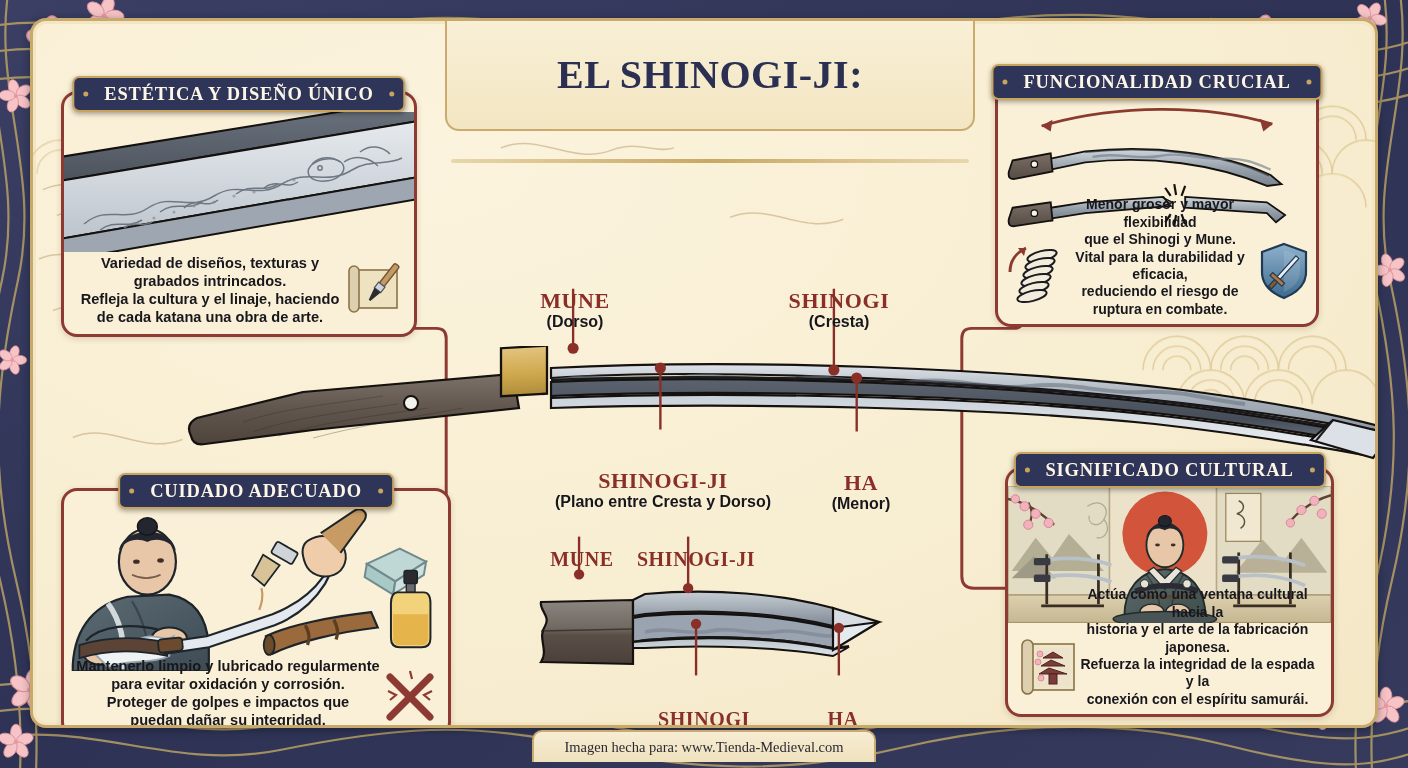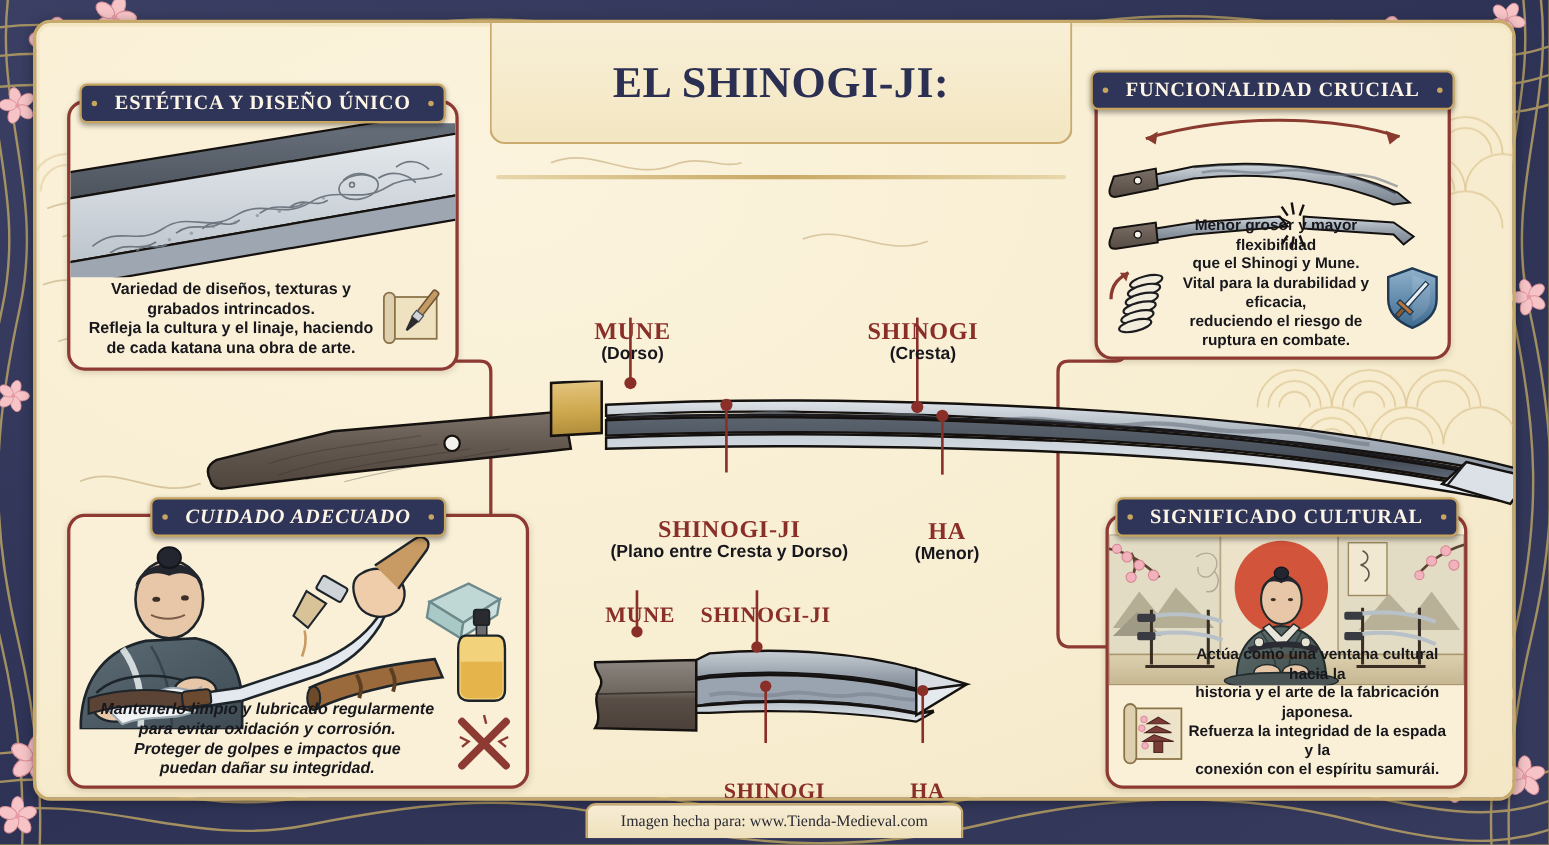--- a/index.html
+++ b/index.html
@@ -580,21 +580,21 @@
             </g>
           </svg>
         </div>
         <div class="panel-text small" style="bottom:6px; padding-left:56px; padding-right:50px;">Menor grosor y mayor flexibilidad
 que el Shinogi y Mune.
 Vital para la durabilidad y eficacia,
 reduciendo el riesgo de ruptura en combate.</div>
       </div>
     </div>
 
-    <div class="panel" style="left:28px; top:446px; width:420px; height:250px;font-style:italic;">
+    <div class="panel" style="left:28px; top:467px; width:390px; height:250px;">
       <div class="badge">CUIDADO ADECUADO</div>
       <div class="panel-body">
         <div class="panel-art" style="top:18px;">
           <svg viewBox="0 0 350 148" xmlns="http://www.w3.org/2000/svg">
             <defs>
               <linearGradient id="robeG" x1="0" y1="0" x2="1" y2="1">
                 <stop offset="0%" stop-color="#5c6b74"></stop>
                   <stop offset="100%" stop-color="#3e4b55"></stop>
               </linearGradient>
             </defs>

